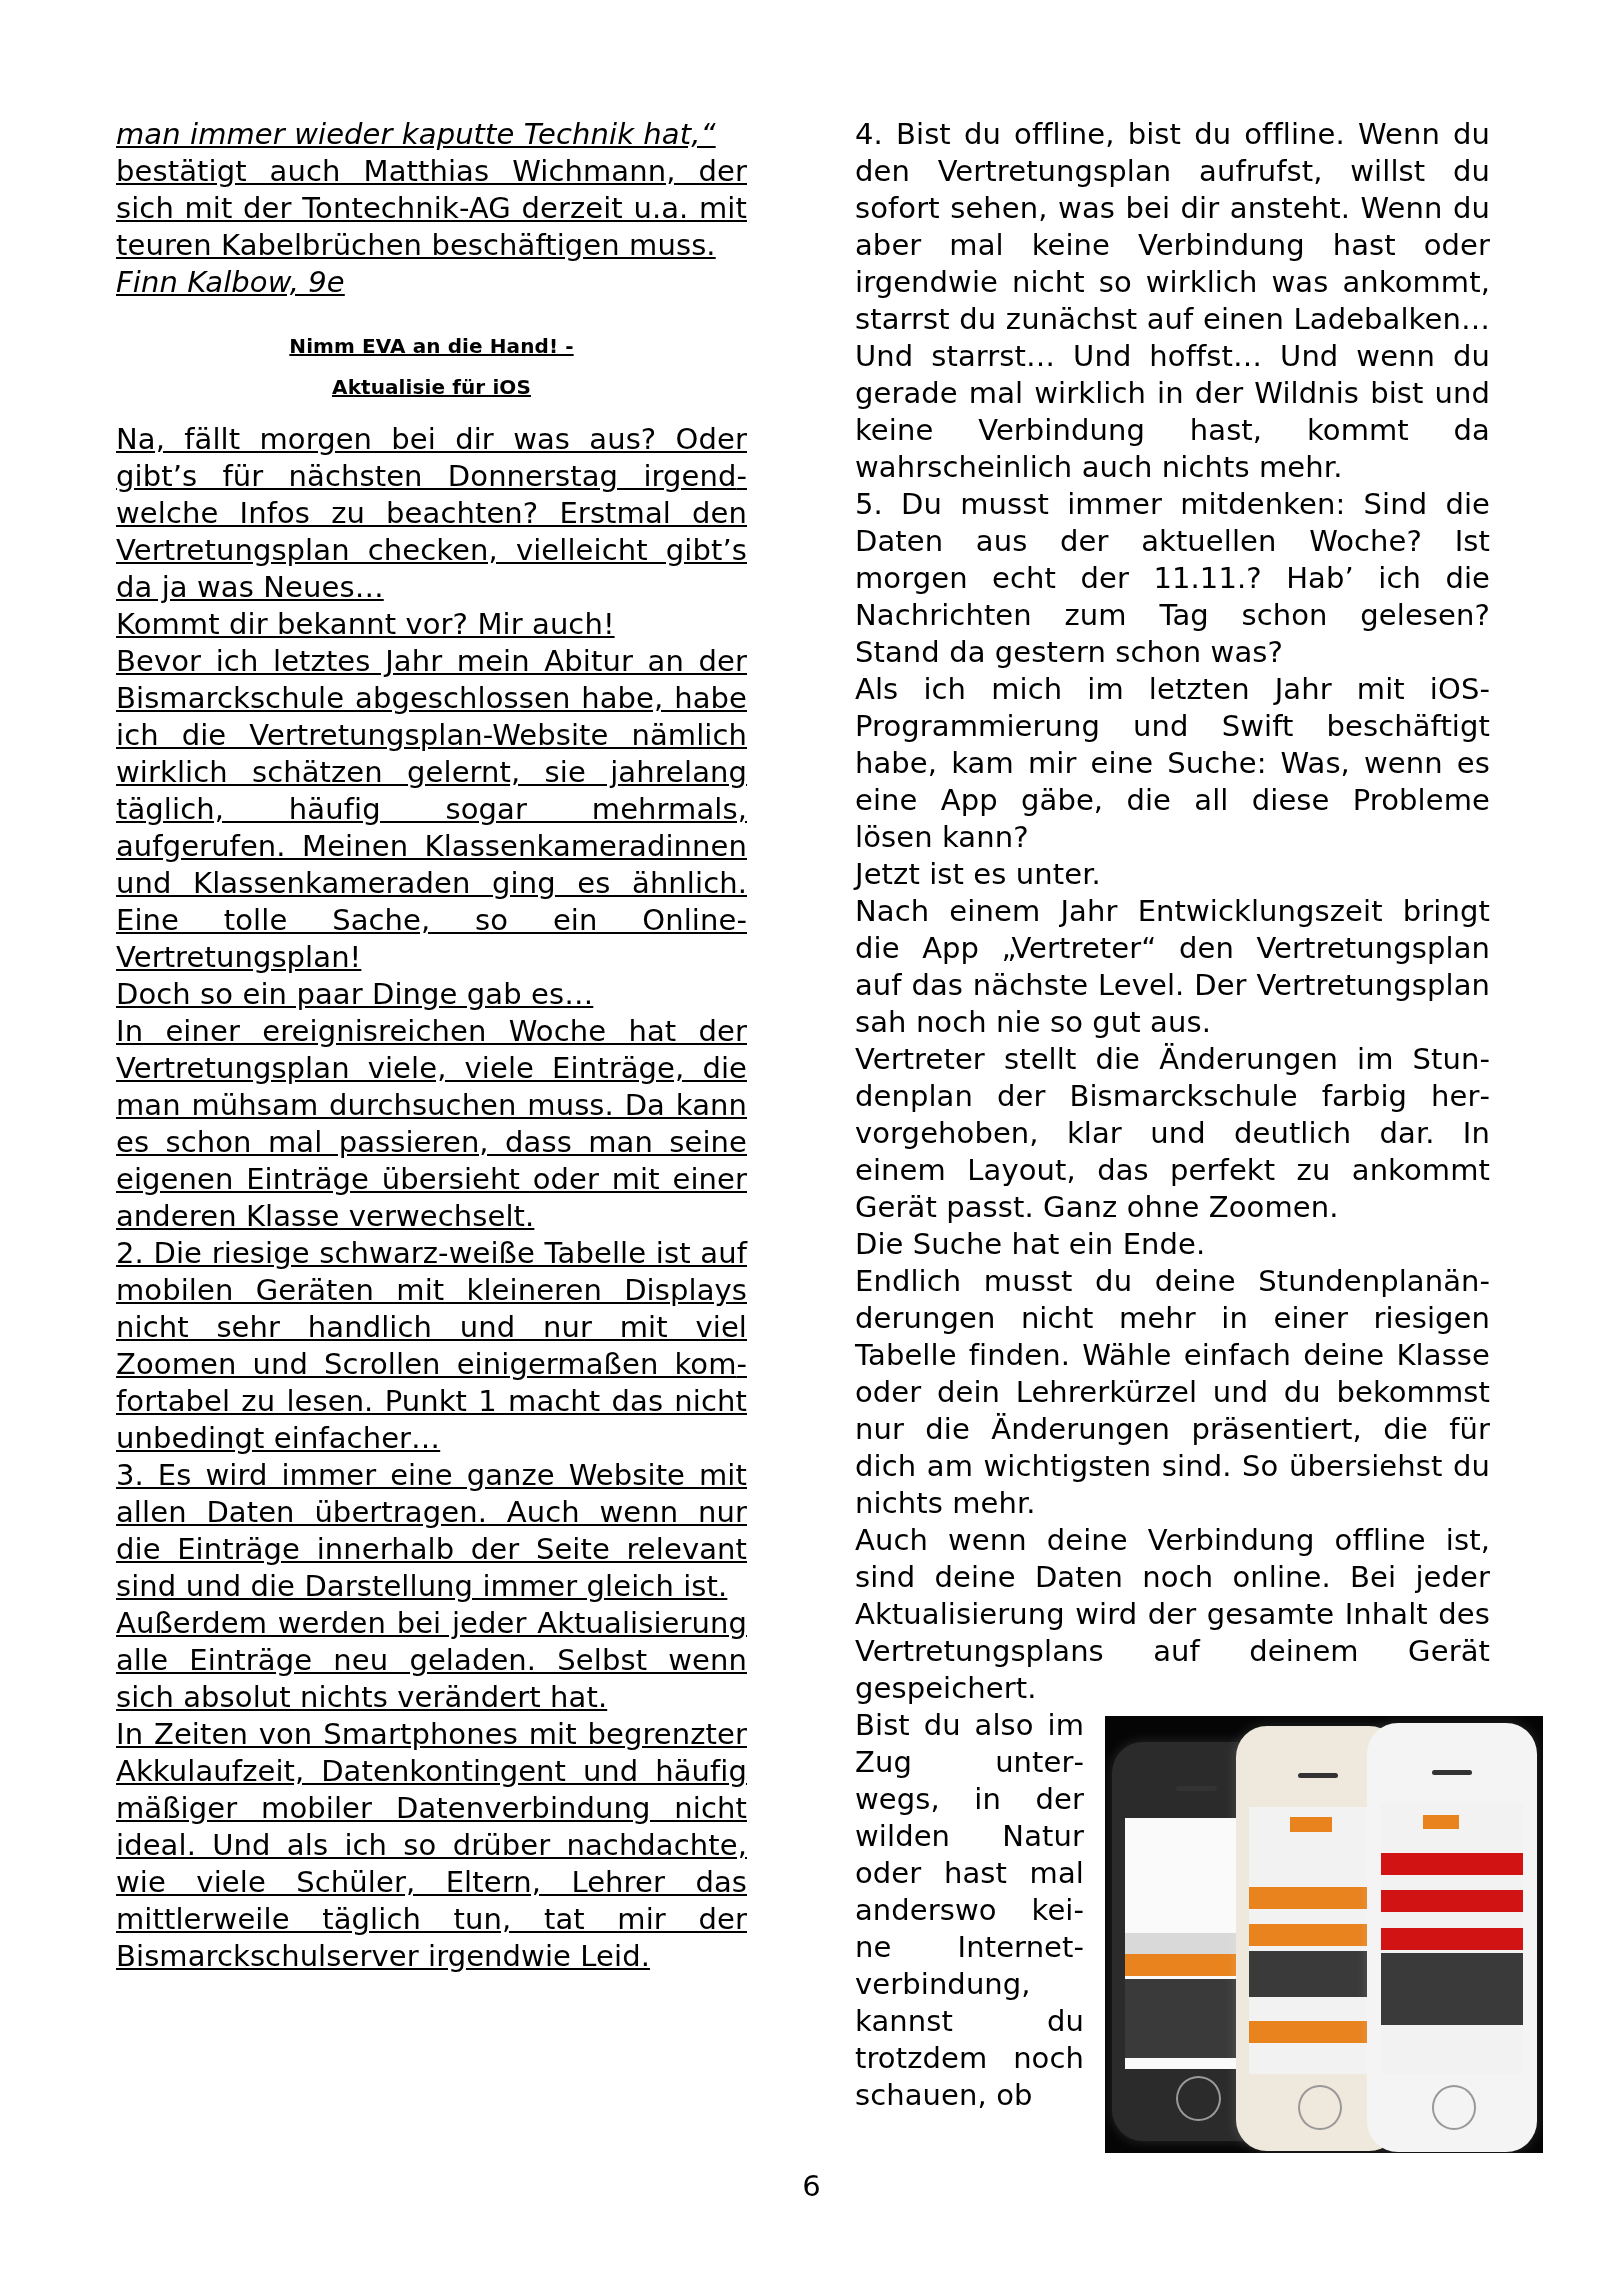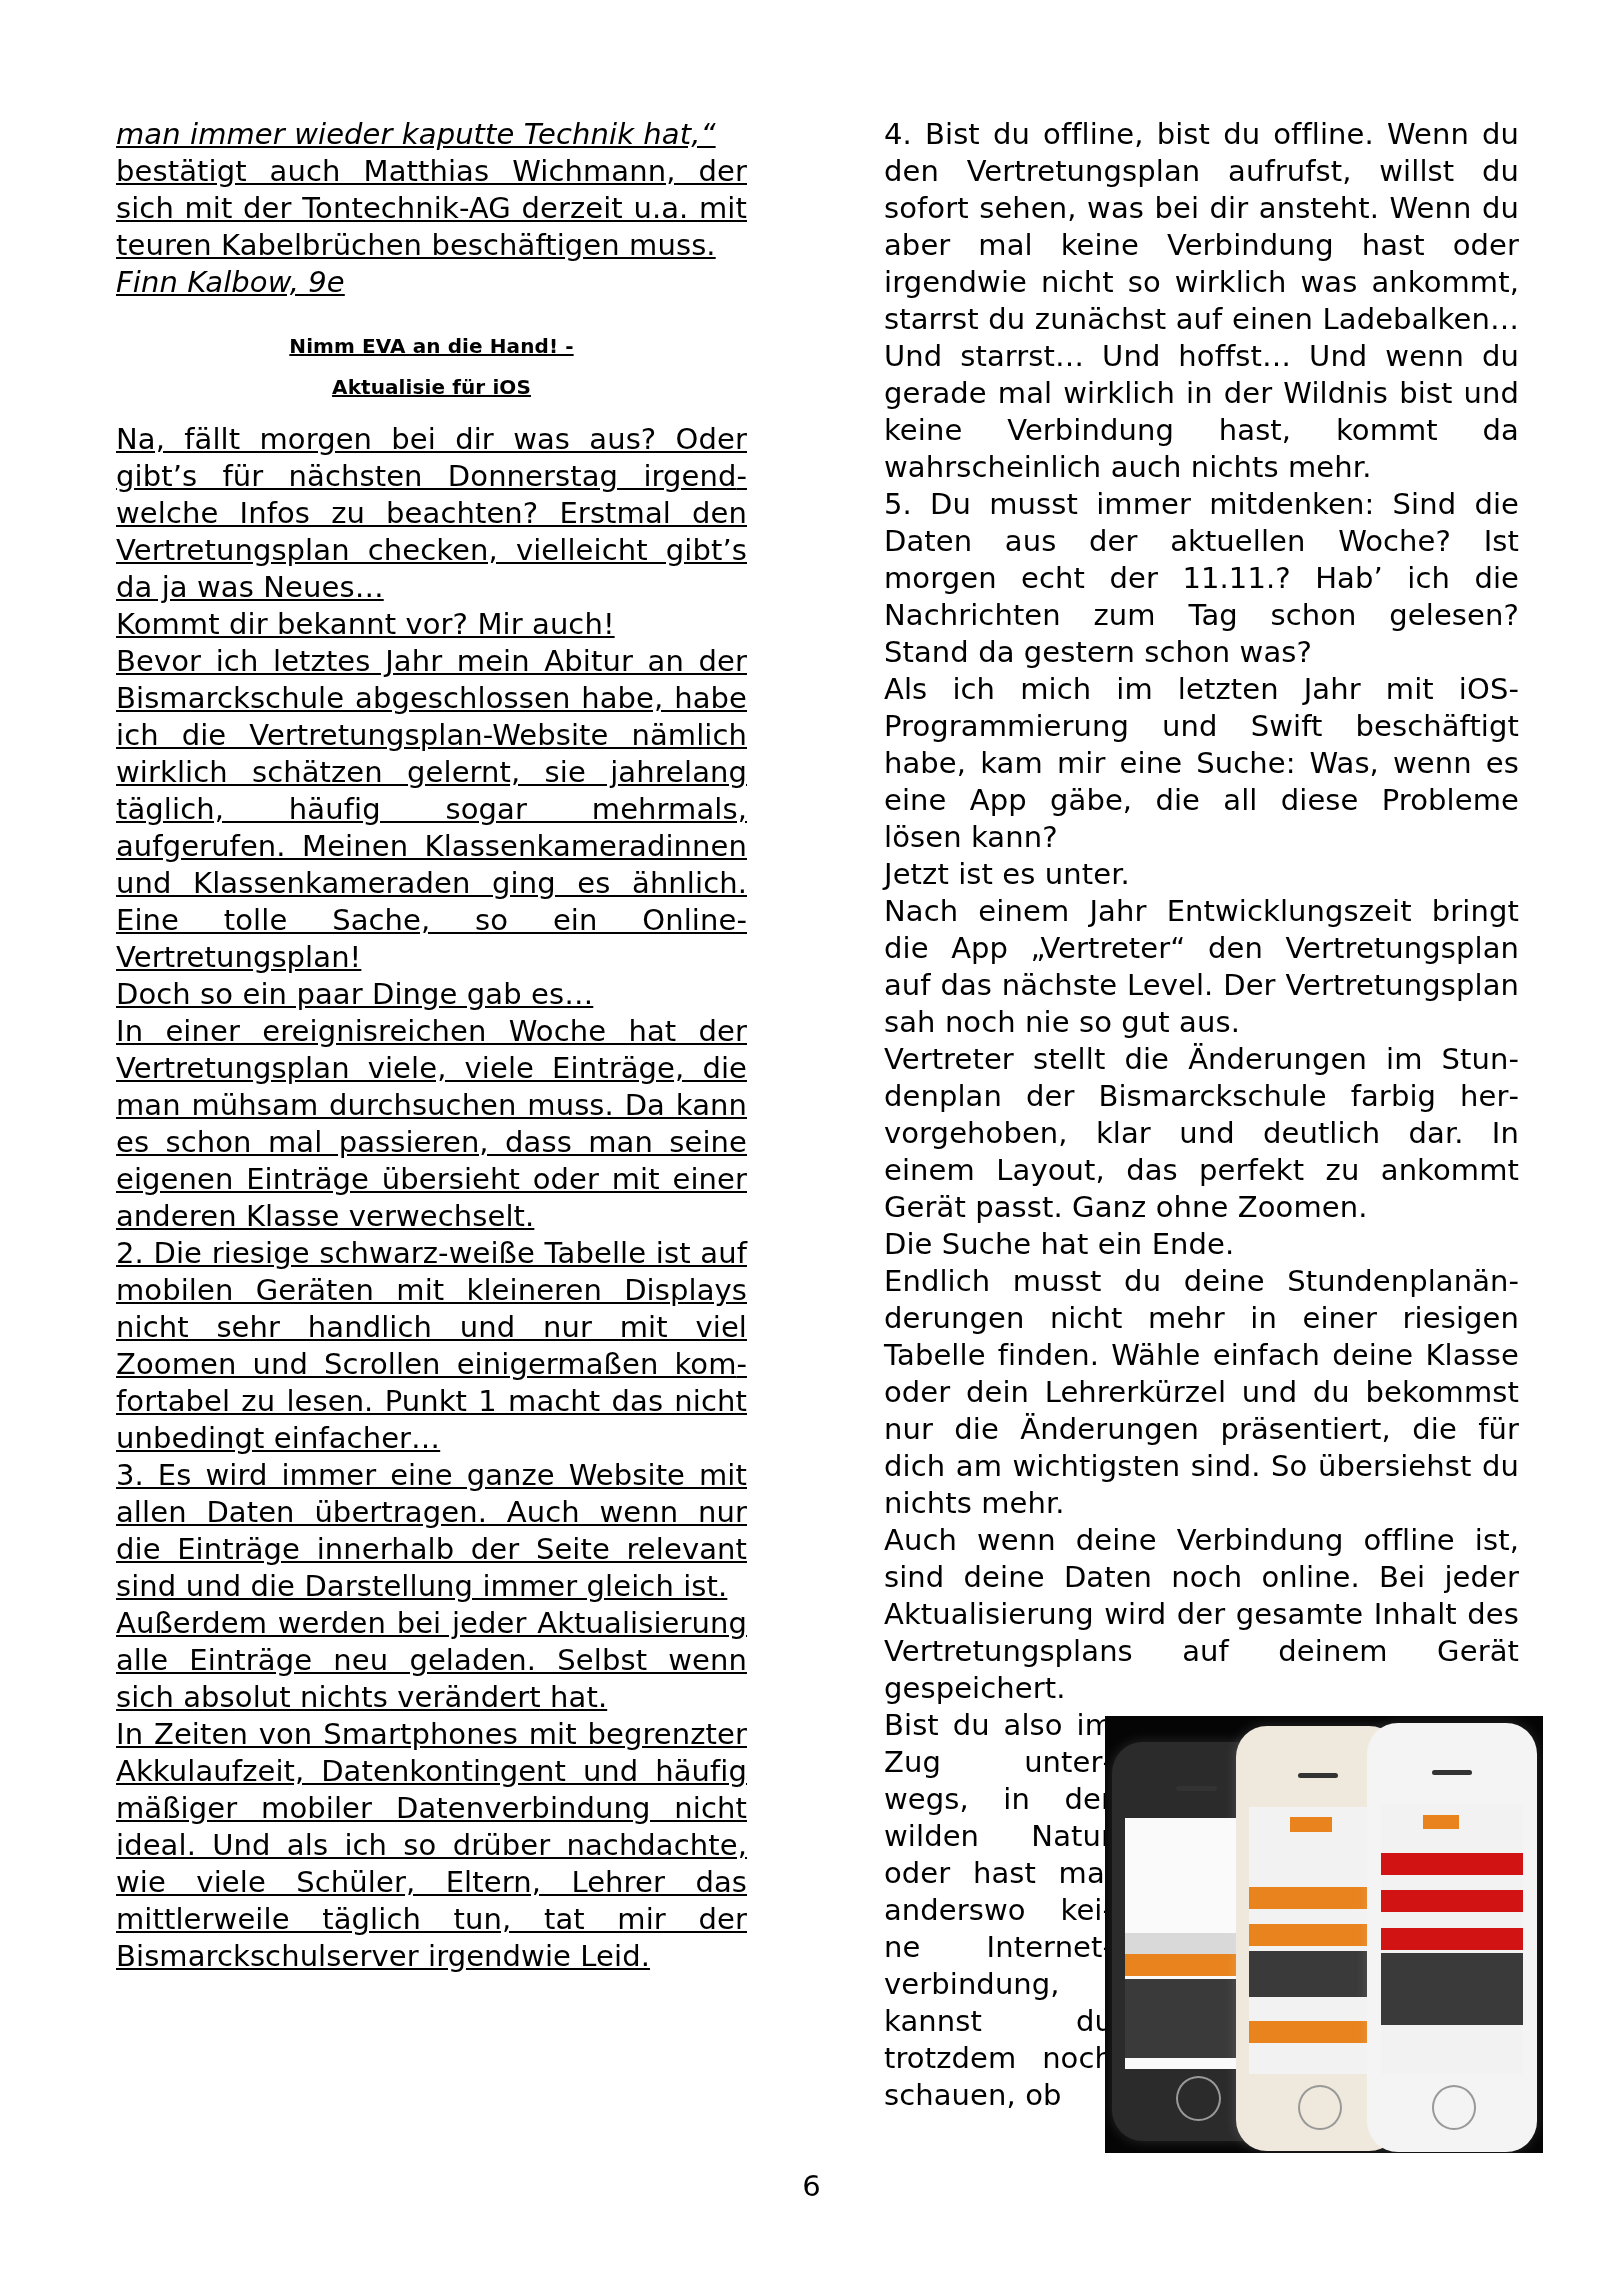--- a/index.html
+++ b/index.html
@@ -4,21 +4,21 @@
 <style>
   html, body { margin: 0; padding: 0; background: #ffffff; }
   body { width: 1623px; height: 2295px; position: relative; overflow: hidden; color: #000; }
   .col {
     position: absolute; top: 116px;
     font-family: "DejaVu Sans", sans-serif;
     font-size: 29px; line-height: 37px;
     text-align: justify; letter-spacing: 0.1px;
   }
   .col-left  { left: 116px;  width: 631px; text-decoration: underline; }
-  .col-right { left: 884px; width: 635px; }
+  .col-right { left: 855px; width: 635px; }
   .col p { margin: 0; }
   .it { font-style: italic; }
   .byline { text-align: left; font-style: italic; margin-top: 0; }
   .headline {
     font-family: "DejaVu Sans", sans-serif; font-weight: bold;
     text-align: center; font-size: 20px; line-height: 41px;
     margin: 25px 0 13px 0;
   }
   .narrow { width: 229px; }
   .phone-figure {

